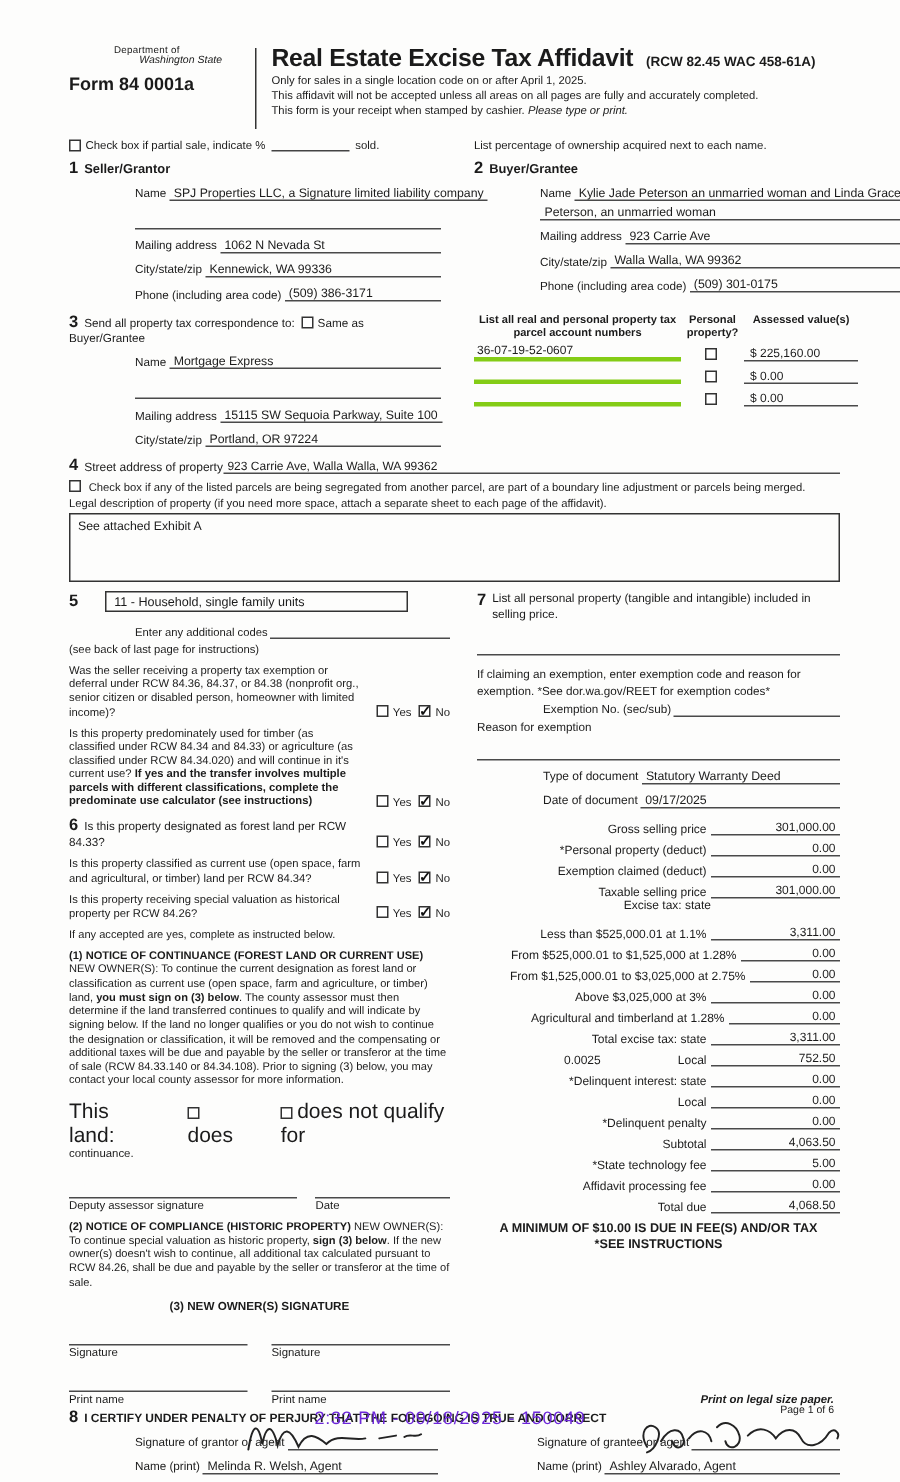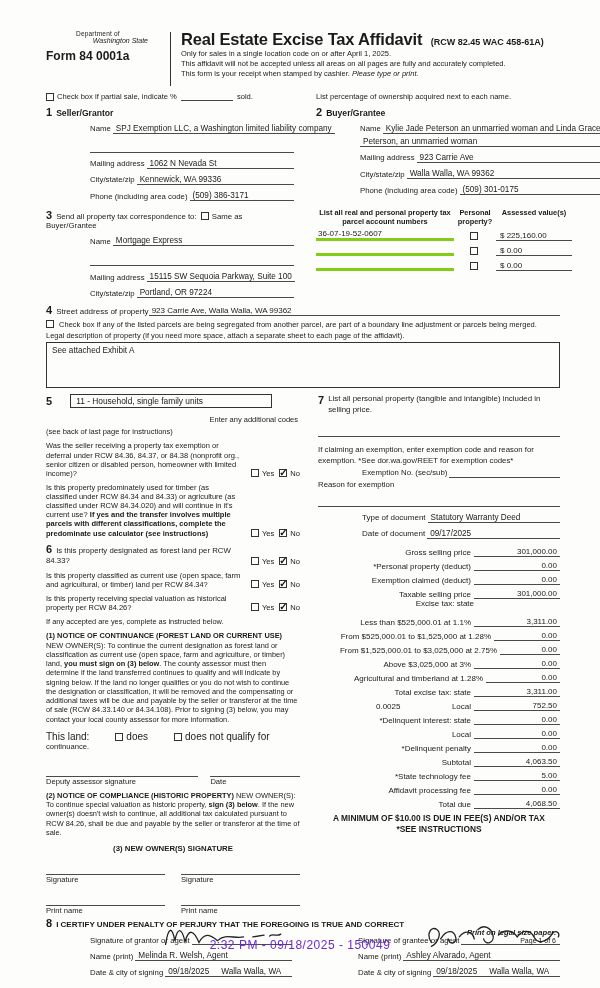--- a/index.html
+++ b/index.html
@@ -59,21 +59,21 @@
   .small-note { font-size:7.5px; }
   .legalbox { border:1px solid #333; height:46px; margin-top:2px; font-size:8.2px; padding:3px 5px; }
   
   .midcols { display:flex; margin-top:6px; }
   .mid-left { width:262px; flex:none; padding-right:8px; }
   .mid-right { flex:1; padding-left:10px; }
   .codebox { border:1px solid #333; width:202px; padding:1px 5px; font-size:8.4px; }
   .qrow { display:flex; align-items:flex-end; margin-top:5px; }
   .qtext { font-size:7.5px; line-height:1.22; flex:1; }
   .notice { font-size:7.4px; line-height:1.25; margin-top:5px; }
-  .land-row { display:flex; font-size:10px; margin-top:7px; gap:26px; }
+  .land-row { display:flex; font-size:14px; margin-top:7px; gap:26px; }
   .dep-row { display:flex; gap:12px; margin-top:16px; font-size:7.6px; }
   .dep-row .c1 { flex:1.7; } .dep-row .c2 { flex:1; }
   .ctr { text-align:center; }
   .sig2col { display:flex; gap:16px; margin-top:12px; font-size:7.6px; }
   .sig2col > div { flex:1; }
   
   .s7lbl { font-size:7.9px; line-height:1.35; }
   .exnote { font-size:7.8px; line-height:1.3; }
   .taxrow { display:flex; align-items:flex-end; height:14px; font-size:8px; }
   .taxrow .tlabel { white-space:nowrap; }
@@ -127,21 +127,21 @@
       <span>sold.</span>
     </div>
     <div class="grow" style="padding-left:12px;">List percentage of ownership acquired next to each name.</div>
   </div>
 
   <div class="cols12">
     <div class="c-left">
       <div class="sec-head"><span class="sec">1</span><span>Seller/Grantor</span></div>
       <div class="frow">
           <span class="lbl">Name</span>
-          <span class="fill">SPJ Exemption LLC, a Washington limited liability company</span>
+          <span class="fill">SPJ Properties LLC, a Signature limited liability company</span>
         </div>
       <div class="frow" style="margin-top:9px;">
           <span class="blankline"></span>
         </div>
       <div class="frow">
           <span class="lbl">Mailing address</span>
           <span class="fill">1062 N Nevada St</span>
         </div>
       <div class="frow">
           <span class="lbl">City/state/zip</span>
@@ -236,21 +236,21 @@
     <div class="legalbox">See attached Exhibit A</div>
   </div>
 
   <div class="midcols">
 
     <div class="mid-left">
       <div class="flex" style="align-items:center;">
         <span class="sec" style="margin-right:18px;">5</span>
         <span class="codebox">11 - Household, single family units</span>
       </div>
-      <div class="frow" style="margin-top:8px;flex-direction:column;">
+      <div class="frow" style="margin-top:8px;">
           <span class="lbl" style="font-size:7.5px;">Enter any additional codes</span>
           <span class="blankline"></span>
         </div>
       <div style="font-size:7.5px; margin-top:2px;">(see back of last page for instructions)</div>
 
       <div class="qrow">
         <span class="qtext">Was the seller receiving a property tax exemption or deferral under RCW 84.36, 84.37, or 84.38 (nonprofit org., senior citizen or disabled person, homeowner with limited income)?</span>
         <span class="yn"><span class="cb"></span><span>Yes</span><span class="cb checked"></span><span>No</span></span>
       </div>
 

